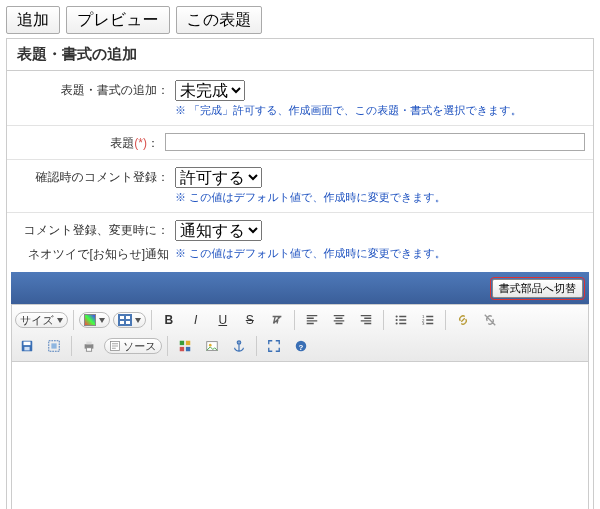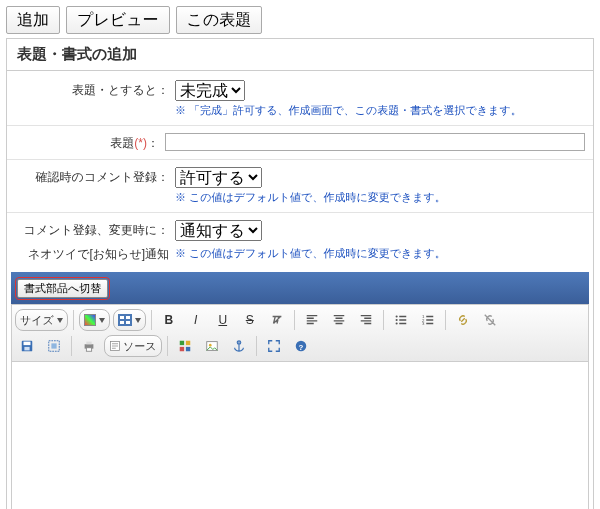--- a/index.html
+++ b/index.html
@@ -32,21 +32,21 @@
   select { font-size: 16px; }
   input[type=text] {
     width: 420px; max-width: 100%; height: 18px; border: 1px solid #aaa;
     font-size: 12px; padding: 1px 3px;
   }
 
   .sep { border-top: 1px solid #e3e3e3; margin: 4px 0; }
 
   .editor-bar {
     background: linear-gradient(#4e79b9, #3a5e99);
-    height: 22px; display: flex; align-items: center; justify-content: flex-start;
+    height: 22px; display: flex; align-items: center; justify-content: flex-end;
     padding: 16px 6px; margin: 6px 4px 0 4px;
   }
   .switch-btn {
     font-size: 11px; padding: 1px 6px;
     background: linear-gradient(#fff,#e8e8e8);
     border: 1px solid #888; border-radius: 2px; cursor: pointer;
     outline: 1px solid #d33;
     outline-offset: 1px;
   }
 
@@ -58,21 +58,21 @@
   .toolbar-row { display: flex; width: 100%; gap: 3px; align-items: center; padding: 2px 0;}
   .tbtn {
     display: inline-flex; align-items: center; justify-content: center;
     width: 24px; height: 22px; border: 1px solid transparent;
     border-radius: 2px; cursor: pointer; font-size: 12px; color: #333;
     background: transparent;
   }
   .tbtn svg { width: 14px; height: 14px; }
   .tsep { width: 1px; height: 20px; background: #ccc; margin: 0 2px; }
   .tcombo {
-    display: inline-flex; align-items: center; height: 22px; padding: 0 4px;
+    display: inline-flex; align-items: center; height: 16px; padding: 0 4px;
     border: 1px solid #bbb; background: linear-gradient(#fff,#eee);
     font-size: 11px; cursor: pointer; border-radius: 8px; gap: 3px;
   }
   .tri { width: 0; height: 0; border-left: 3px solid transparent;
     border-right: 3px solid transparent; border-top: 5px solid #555; }
   .colorbox { width: 12px; height: 12px; border:1px solid #888;
     background: linear-gradient(45deg,#f44,#4f4,#44f); }
   .tablebox { width: 14px; height: 12px; background:
     linear-gradient(#fff,#fff);
     border:1px solid #4a78b5; display:grid; grid-template:1fr 1fr/1fr 1fr; }
@@ -90,21 +90,21 @@
 <div class="top-btns">
   <button class="btn">追加</button>
   <button class="btn">プレビュー</button>
   <button class="btn">この表題</button>
 </div>
 
 <div class="panel">
   <div class="panel-title">表題・書式の追加</div>
 
   <div class="form-row">
-    <div class="form-label">表題・とすると：</div>
+    <div class="form-label">表題・書式の追加：</div>
     <div class="form-body">
       <select><option>未完成</option></select>
       <div class="hint">※ 「完成」許可する、作成画面で、この表題・書式を選択できます。</div>
     </div>
   </div>
 
   <div class="sep"></div>
 
   <div class="form-row">
     <div class="form-label">

